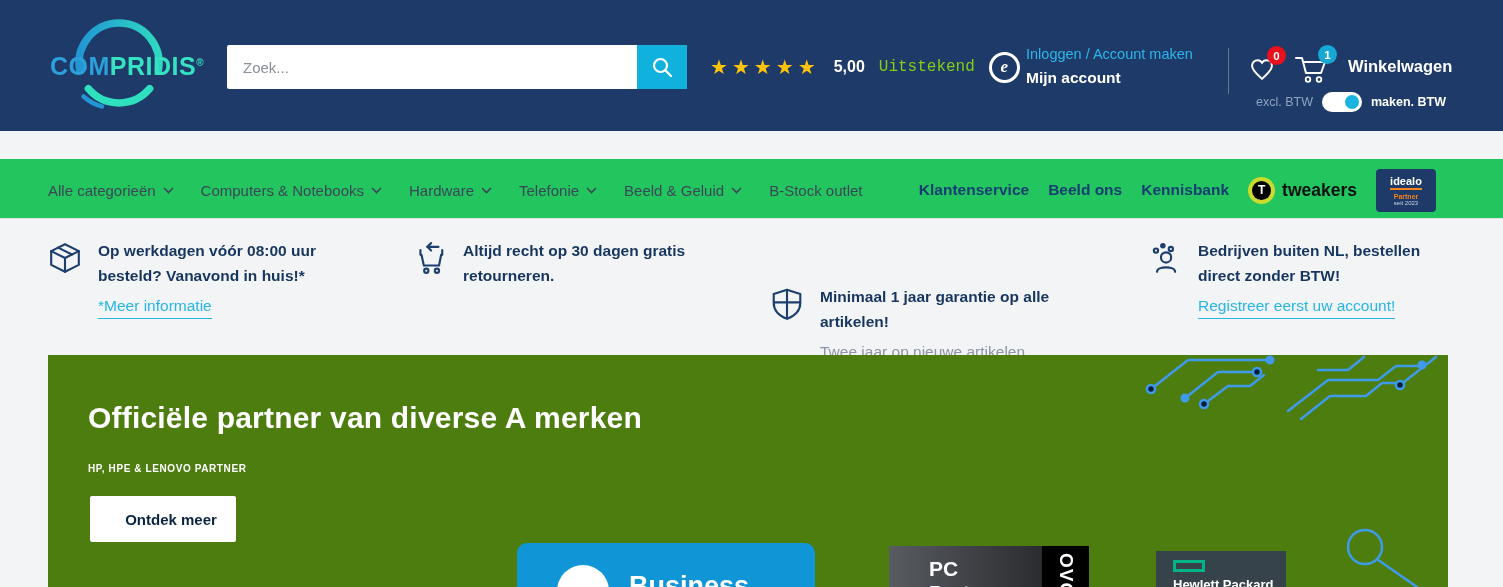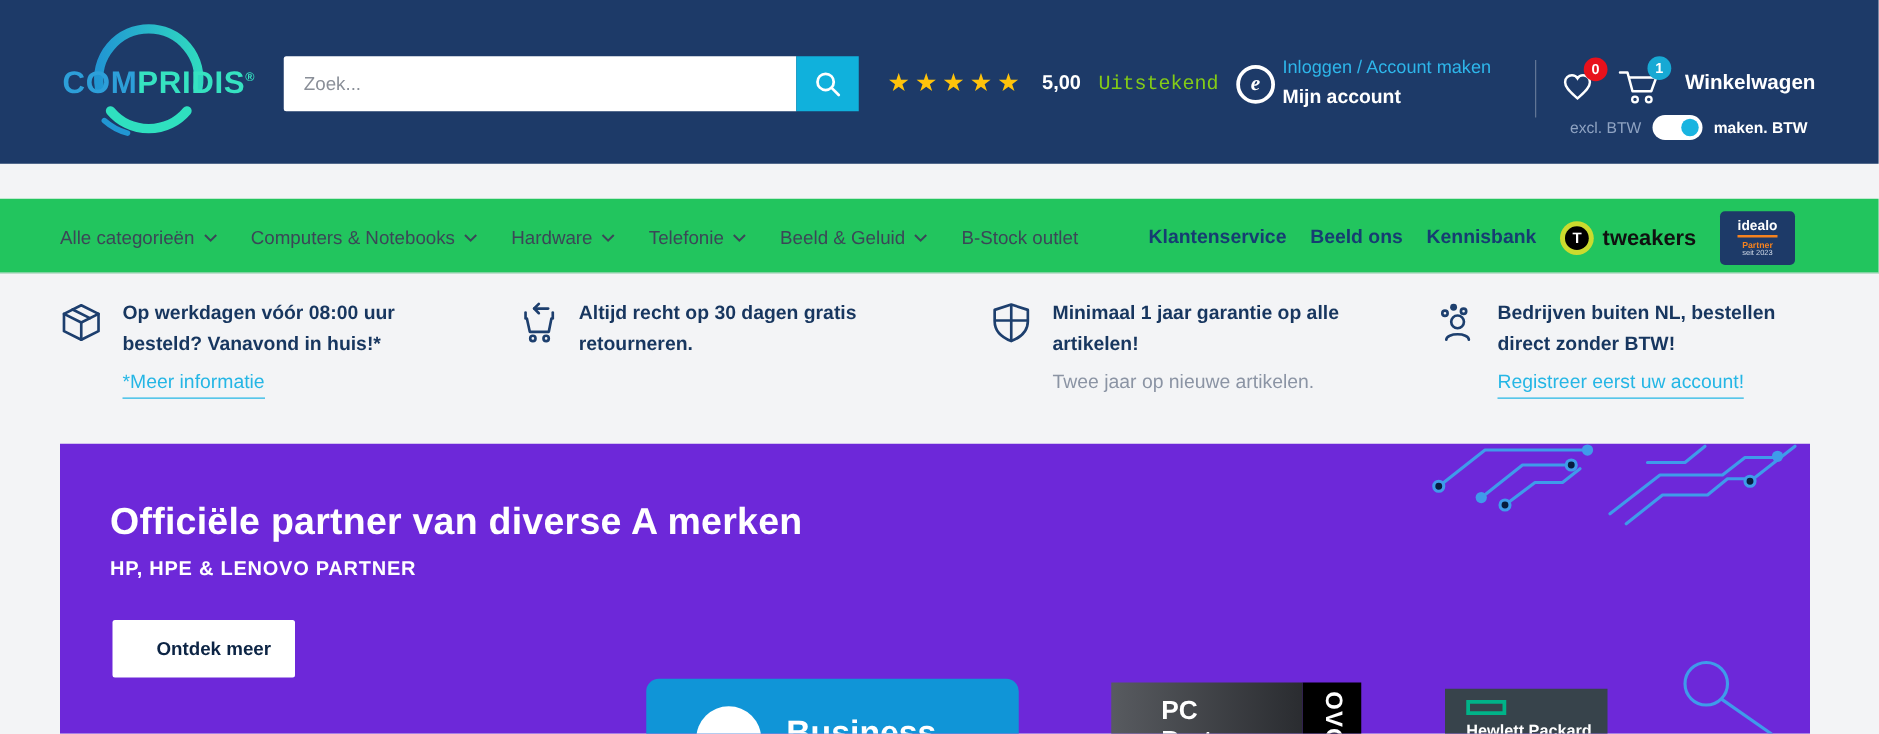--- a/index.html
+++ b/index.html
@@ -67,23 +67,23 @@
   
   .usp { position:absolute; top:194px; left:0; width:100%; height:161px; }
   .usp-item { position:absolute; top:44px; display:flex; gap:16px; }
   .usp-icon { width:34px; height:34px; flex:none; margin-top:3px; }
   .usp-body { width:254px; }
   .usp-text { color:#17365f; font-weight:bold; font-size:15.5px; line-height:25px; }
   .usp-link { display:inline-block; margin-top:5px; color:#25b6e5; font-size:15.5px; line-height:25px; border-bottom:1px solid #25b6e5; cursor:pointer; }
   .usp-note { margin-top:5px; color:#8b94a4; font-size:15.5px; line-height:25px; }
 
   
-  .hero { position:absolute; left:48px; top:355px; width:1400px; height:232px; background:#6d28d9; overflow:hidden; }
+  .hero { position:absolute; left:48px; top:355px; width:1400px; height:232px; background:#4d7c0f; overflow:hidden; }
   .hero-title { position:absolute; left:40px; top:46px; color:#fff; font-size:30px; font-weight:bold; letter-spacing:.2px; }
-  .hero-sub { position:absolute; left:40px; top:92px; color:#fff; font-size:16px; font-weight:bold; letter-spacing:.6px; }
+  .hero-sub { position:absolute; left:40px; top:108px; color:#fff; font-size:10px; font-weight:bold; letter-spacing:.6px; }
   .hero-cta { position:absolute; left:42px; top:141px; width:146px; height:46px; background:#fff; border:none; border-radius:2px; font-weight:bold; font-size:15px; color:#0c2444; cursor:pointer; font-family:inherit;padding-left:16px; }
   .circuit { position:absolute; right:0; top:0; }
   .magnifier { position:absolute; right:14px; top:170px; }
 
   .card-hp { position:absolute; left:469px; top:188px; width:298px; height:80px; background:#1095d7; border-radius:10px 10px 0 0; overflow:hidden; }
   .hp-circle { position:absolute; left:40px; top:22px; width:52px; height:52px; background:#fff; border-radius:50%; }
   .hp-text { position:absolute; left:112px; top:28px; color:#fff; font-weight:bold; font-size:27px; }
 
   .card-lenovo { position:absolute; left:841px; top:191px; width:200px; height:60px; display:flex; }
   .lenovo-main { flex:1; background:linear-gradient(90deg,#585b60,#2a2c30); position:relative; }
@@ -248,21 +248,21 @@
           <path d="M17 2 L13.5 5.5 L17 9"></path>
         <circle cx="12.5" cy="28" r="2"></circle>
           <circle cx="22.5" cy="28" r="2"></circle>
       </g>
     </svg>
     <div class="usp-body">
       <div class="usp-text">Altijd recht op 30 dagen gratis retourneren.</div>
     </div>
   </div>
 
-  <div class="usp-item" style="left:792px;">
+  <div class="usp-item" style="left:770px;margin-top:46px;">
     <svg class="usp-icon" viewBox="0 0 32 32">
       <g stroke="#1d3f6e" stroke-width="2" fill="none" stroke-linejoin="round" stroke-linecap="round">
         <path d="M16 2.5 L28.5 6.5 V15 C28.5 22.5 23.5 27 16 30 C8.5 27 3.5 22.5 3.5 15 V6.5 Z"></path>
         <path d="M16 3 V29.5"></path>
           <path d="M4 14.5 H28"></path>
       </g>
     </svg>
     <div class="usp-body">
       <div class="usp-text">Minimaal 1 jaar garantie op alle artikelen!</div>
       <div class="usp-note">Twee jaar op nieuwe artikelen.</div>

